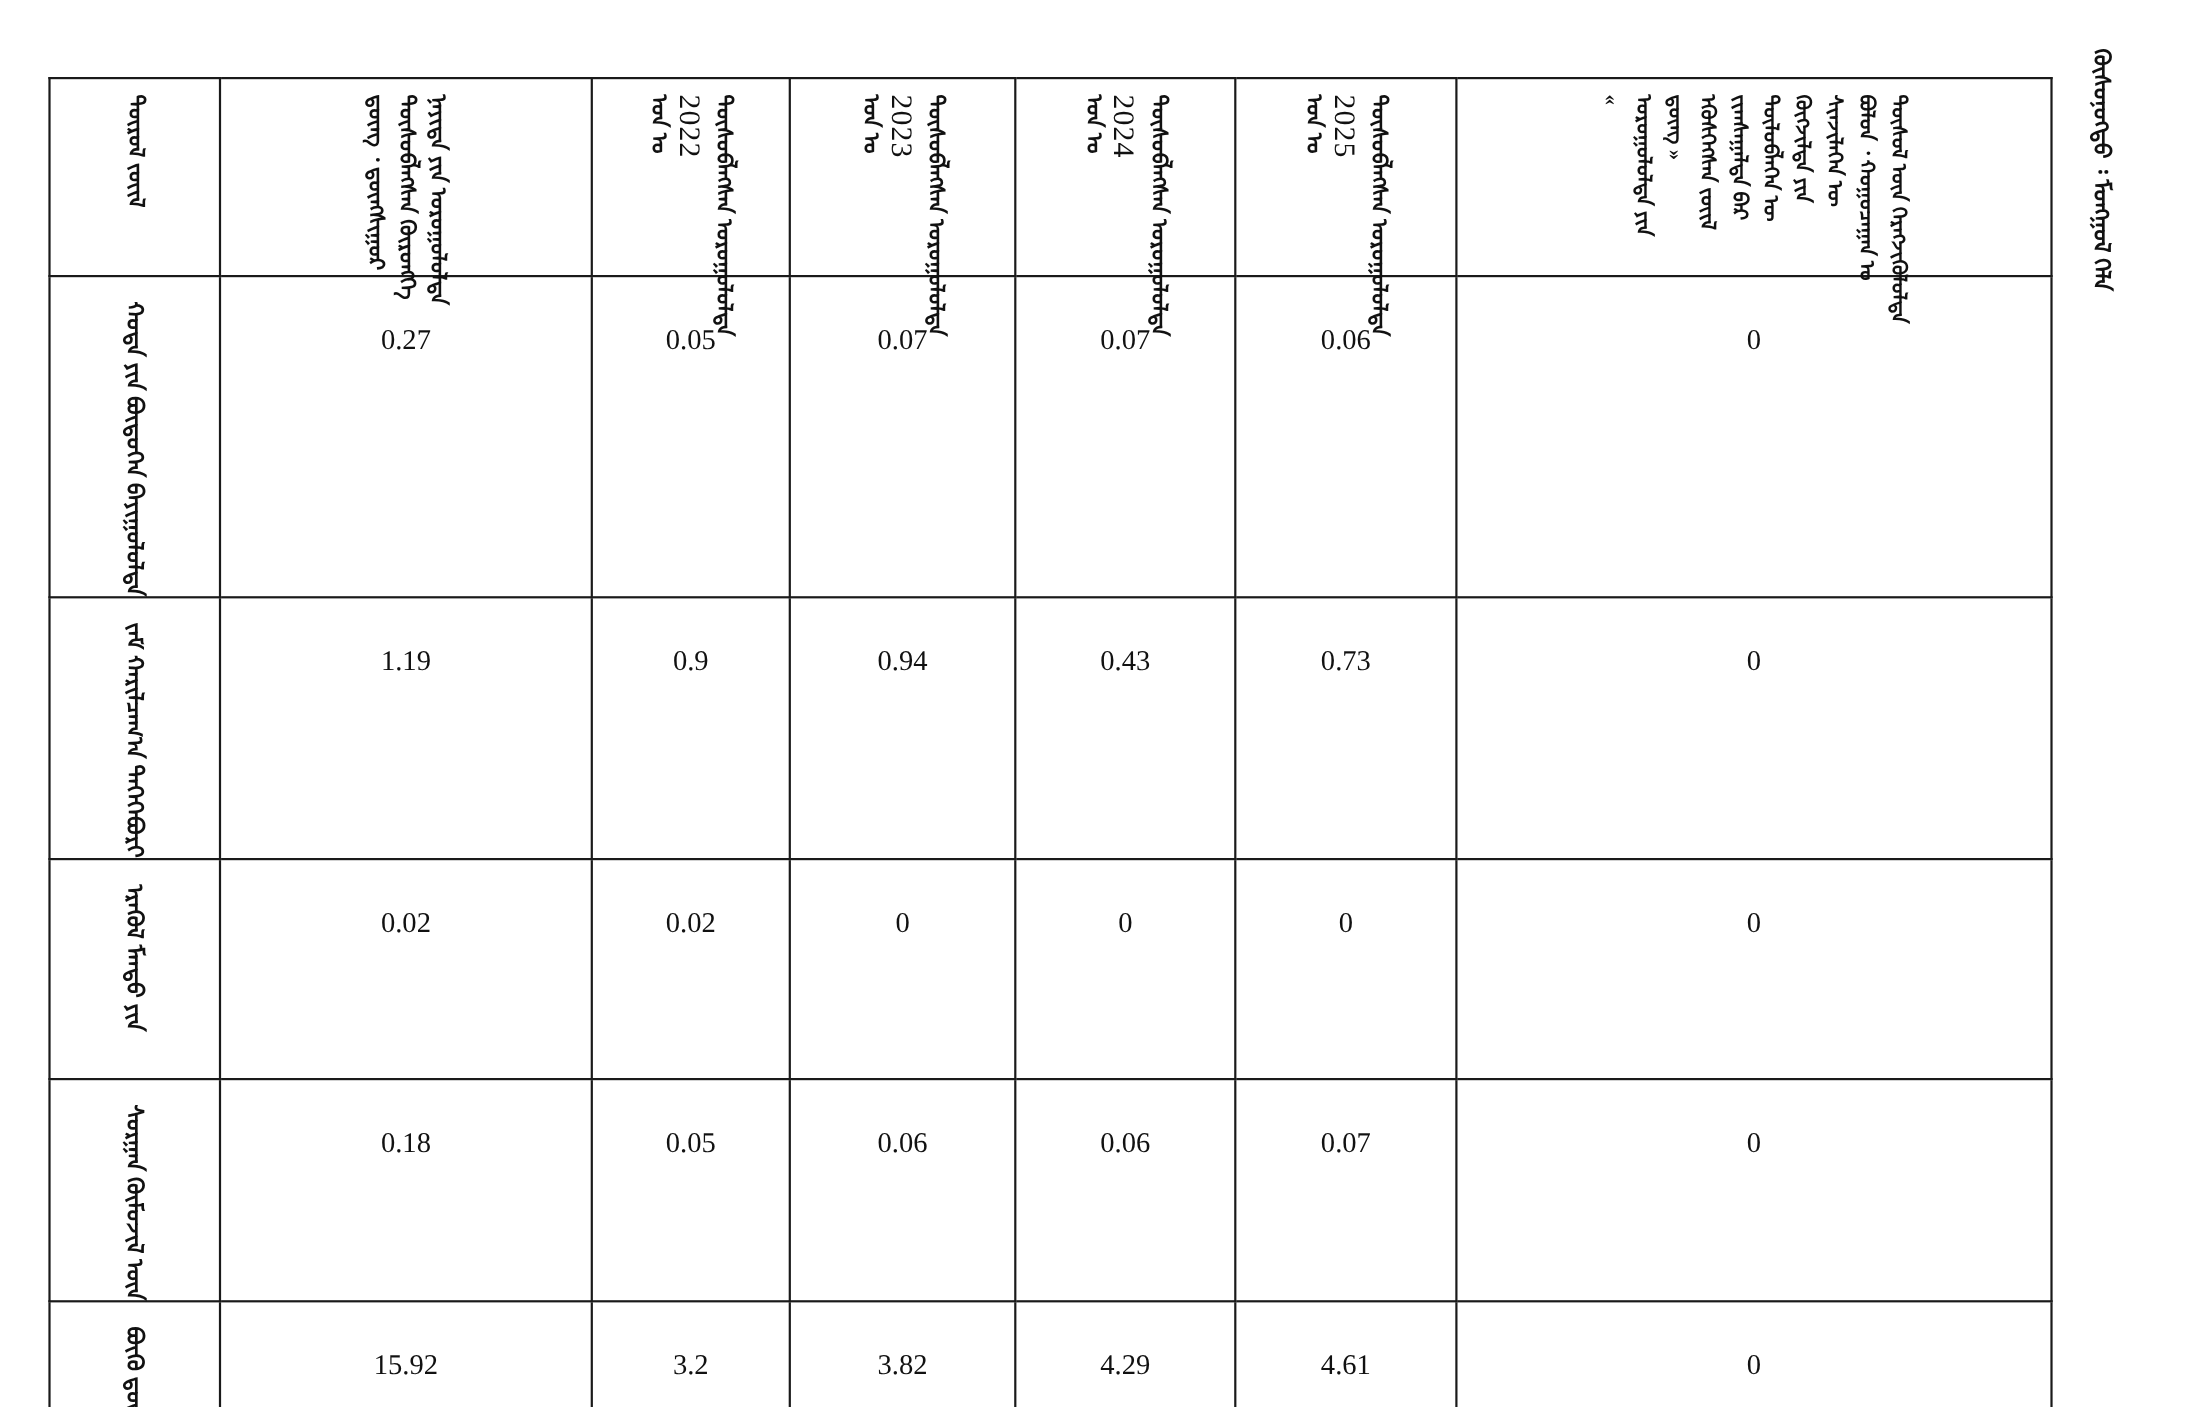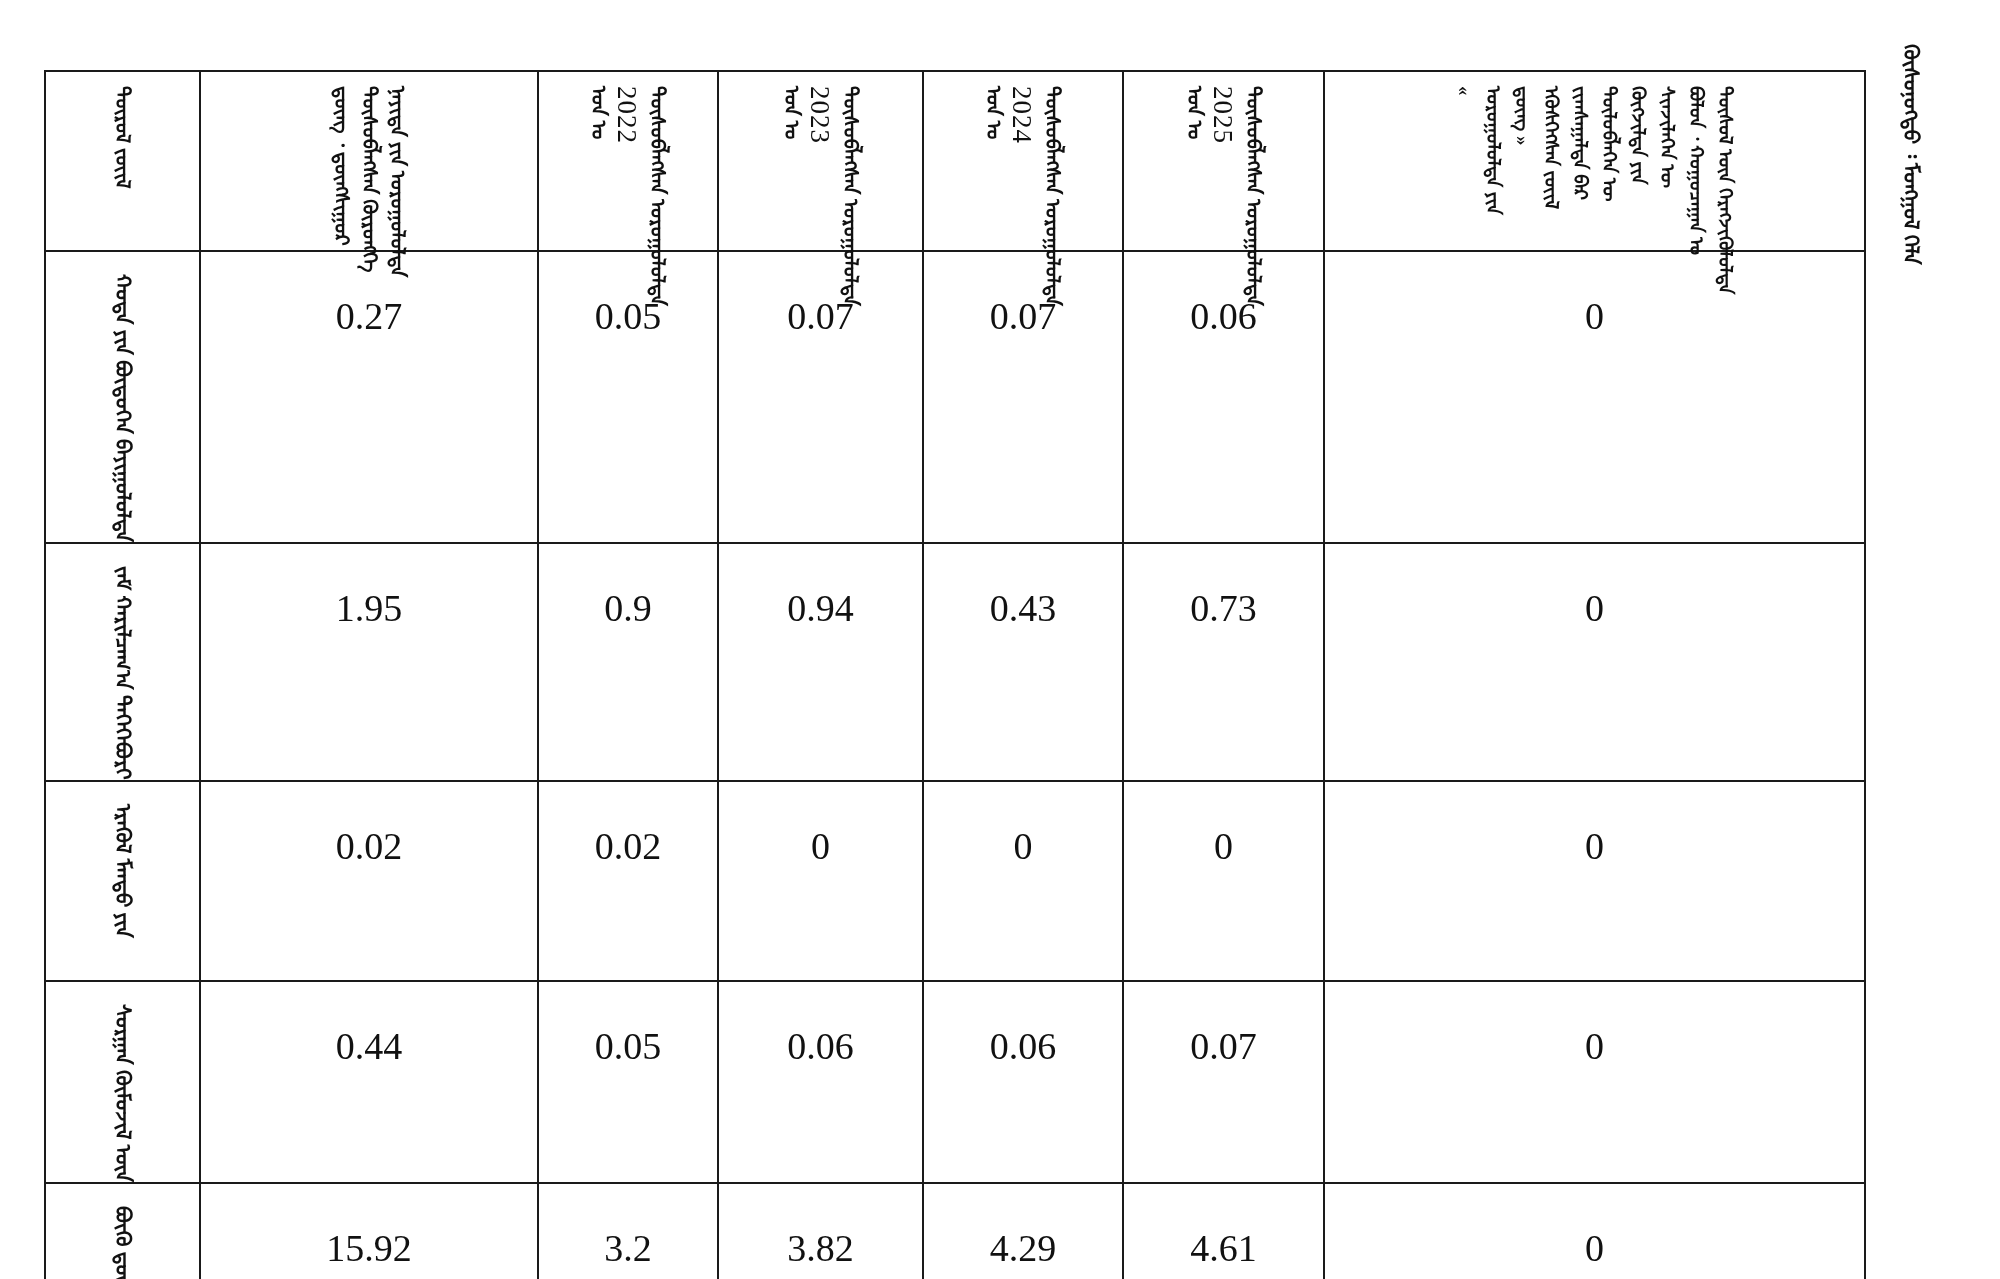--- a/index.html
+++ b/index.html
@@ -136,21 +136,21 @@
     box-sizing: border-box;
   }
   .rowlabel .mong {
     font-size: 21px;
     font-weight: 600;
   }
 
   
   .num {
     text-align: center;
-    font-size: 38px;
+    font-size: 26px;
     font-family: "Liberation Serif", "DejaVu Serif", serif;
     padding-top: 42px;
     box-sizing: border-box;
     height: 100%;
   }
 
   
   tr.data-row td { height: 198px; }
   tr.data-row.tall td { height: 200px; }
 </style>
@@ -276,21 +276,21 @@
             </td>
         </tr>
 
         <tr class="data-row">
           <td>
             <div class="rowlabel">
               <span class="mong">ᠵᠠᠮ ᠬᠠᠷᠢᠯᠴᠠᠭ᠎ᠠ ᠲᠡᠭᠡᠭᠡᠪᠦᠷᠢ</span>
             </div>
           </td>
           <td>
-            <div class="num">1.95</div>
+            <div class="num">1.19</div>
             </td>
           <td>
             <div class="num">0.9</div>
             </td>
           <td>
             <div class="num">0.94</div>
             </td>
           <td>
             <div class="num">0.43</div>
             </td>
@@ -328,21 +328,21 @@
             </td>
         </tr>
 
         <tr class="data-row">
           <td>
             <div class="rowlabel">
               <span class="mong">ᠰᠤᠷᠭᠠᠨ ᠬᠥᠮᠦᠵᠢᠯ ᠦᠨ</span>
             </div>
           </td>
           <td>
-            <div class="num">0.44</div>
+            <div class="num">0.18</div>
             </td>
           <td>
             <div class="num">0.05</div>
             </td>
           <td>
             <div class="num">0.06</div>
             </td>
           <td>
             <div class="num">0.06</div>
             </td>

